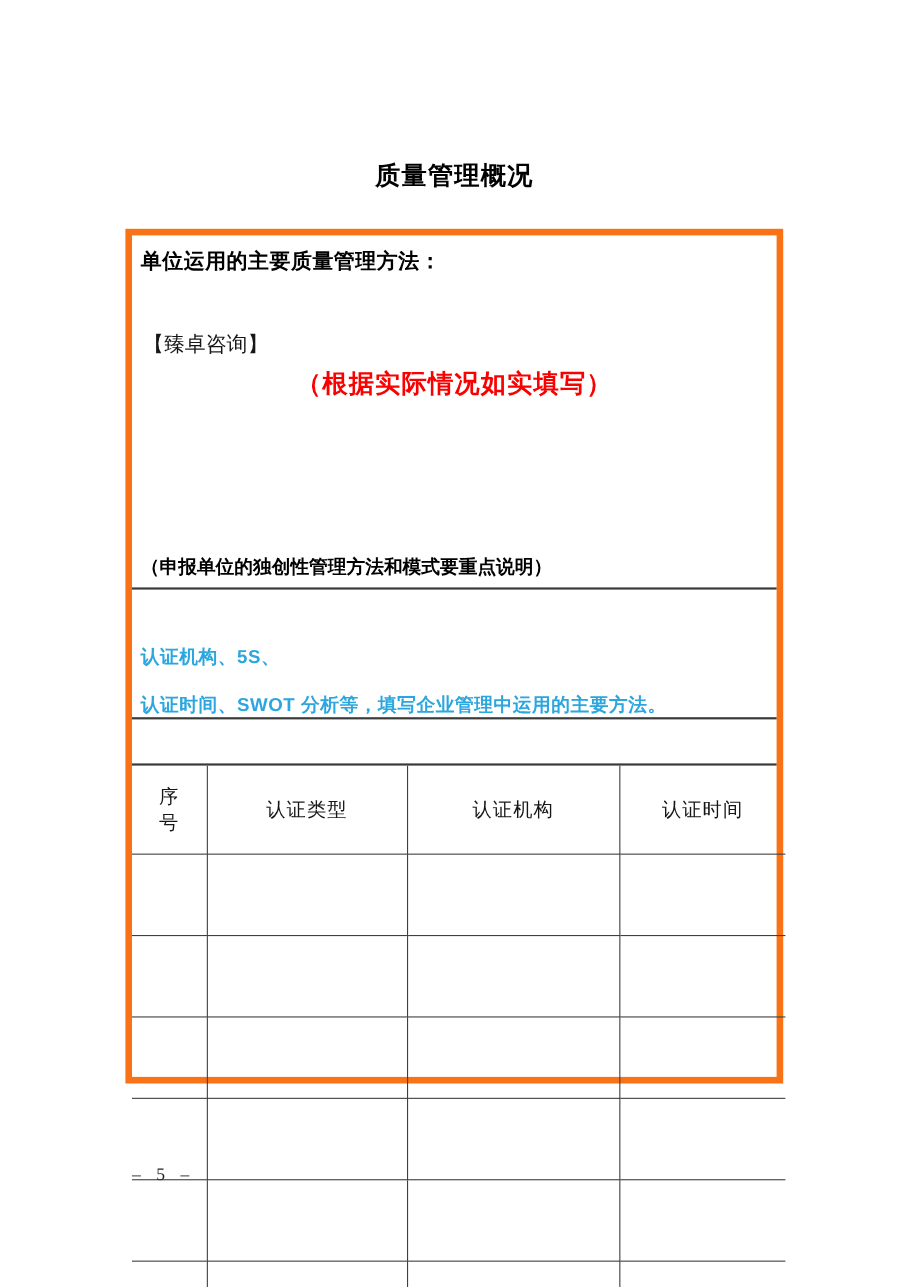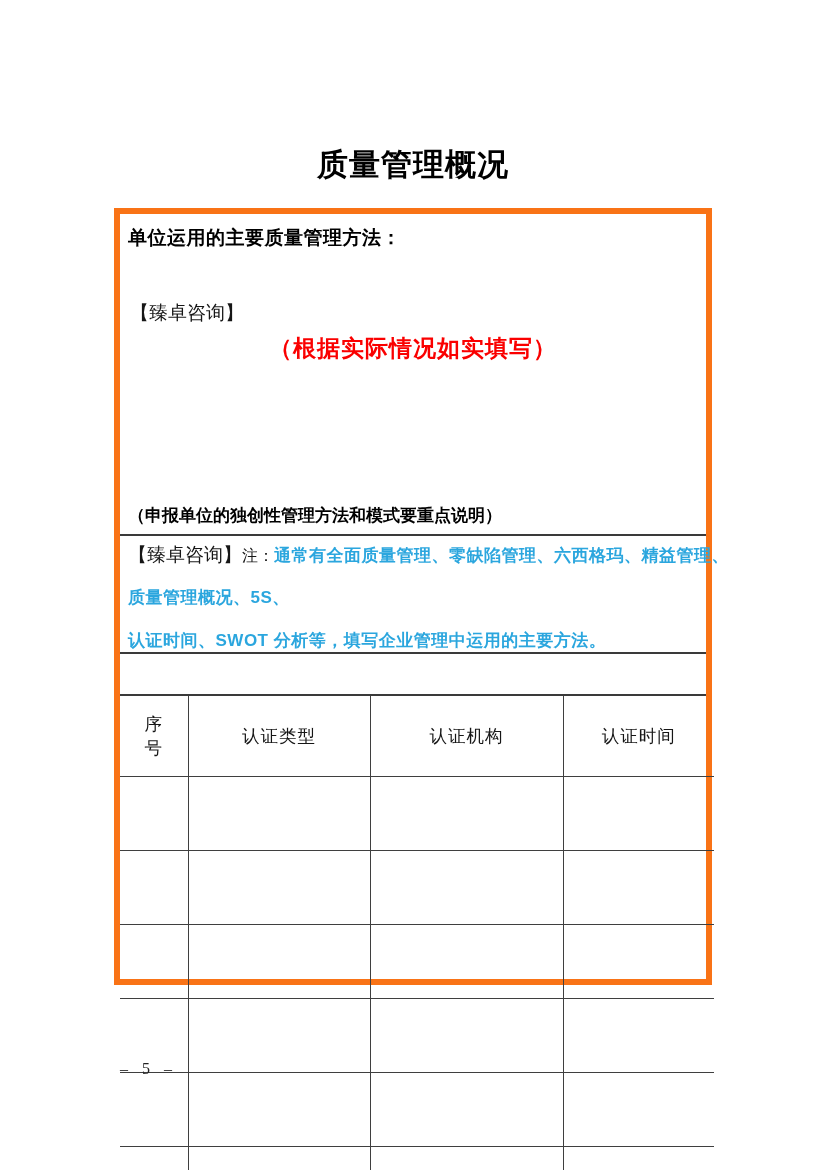--- a/index.html
+++ b/index.html
@@ -9,21 +9,21 @@
     background:#ffffff;
     font-family:"Liberation Serif", serif;
     color:#111;
     overflow:hidden;
   }
   .doc-title{
     position:absolute;
     left:114px;top:144px;width:598px;
     text-align:center;
     font-family:Liberation Sans, sans-serif;
-    font-size:31px;font-weight:bold;
+    font-size:23px;font-weight:bold;
     letter-spacing:1px;
     color:#000;
   }
   .form-box{
     position:absolute;
     left:114px;top:208px;
     width:598px;height:777px;
     border:6px solid #f97316;
     box-sizing:border-box;
   }
@@ -124,25 +124,22 @@
 
   <div class="form-box">
 
     <div class="abs methods-heading">单位运用的主要质量管理方法：</div>
     <div class="abs consultant-tag">【臻卓咨询】</div>
     <div class="abs methods-note">（申报单位的独创性管理方法和模式要重点说明）</div>
     <div class="abs red-note" style="color: rgb(250, 0, 0);">（根据实际情况如实填写）</div>
 
     <div class="abs divider d1"></div>
 
-    <div class="abs note-line nl1">
-      <span class="note-tag">【臻卓咨询】</span><span class="note-label">注：</span><span class="note-blue" style="color: rgb(43, 166, 222);">通常有全面质量管理、零缺陷管理、六西格玛、精益管理、</span>
-    </div>
     <div class="abs note-line nl2">
-      <span class="note-blue" style="color: rgb(43, 166, 222);">质量管理概况、5S、</span>
+      <span class="note-blue" style="color: rgb(43, 166, 222);">认证机构、5S、</span>
     </div>
     <div class="abs note-line nl3">
       <span class="note-blue" style="color: rgb(43, 166, 222);">认证时间、SWOT 分析等，填写企业管理中运用的主要方法。</span>
     </div>
 
     <div class="abs divider d2"></div>
 
 
     <div class="abs divider d3"></div>
 

